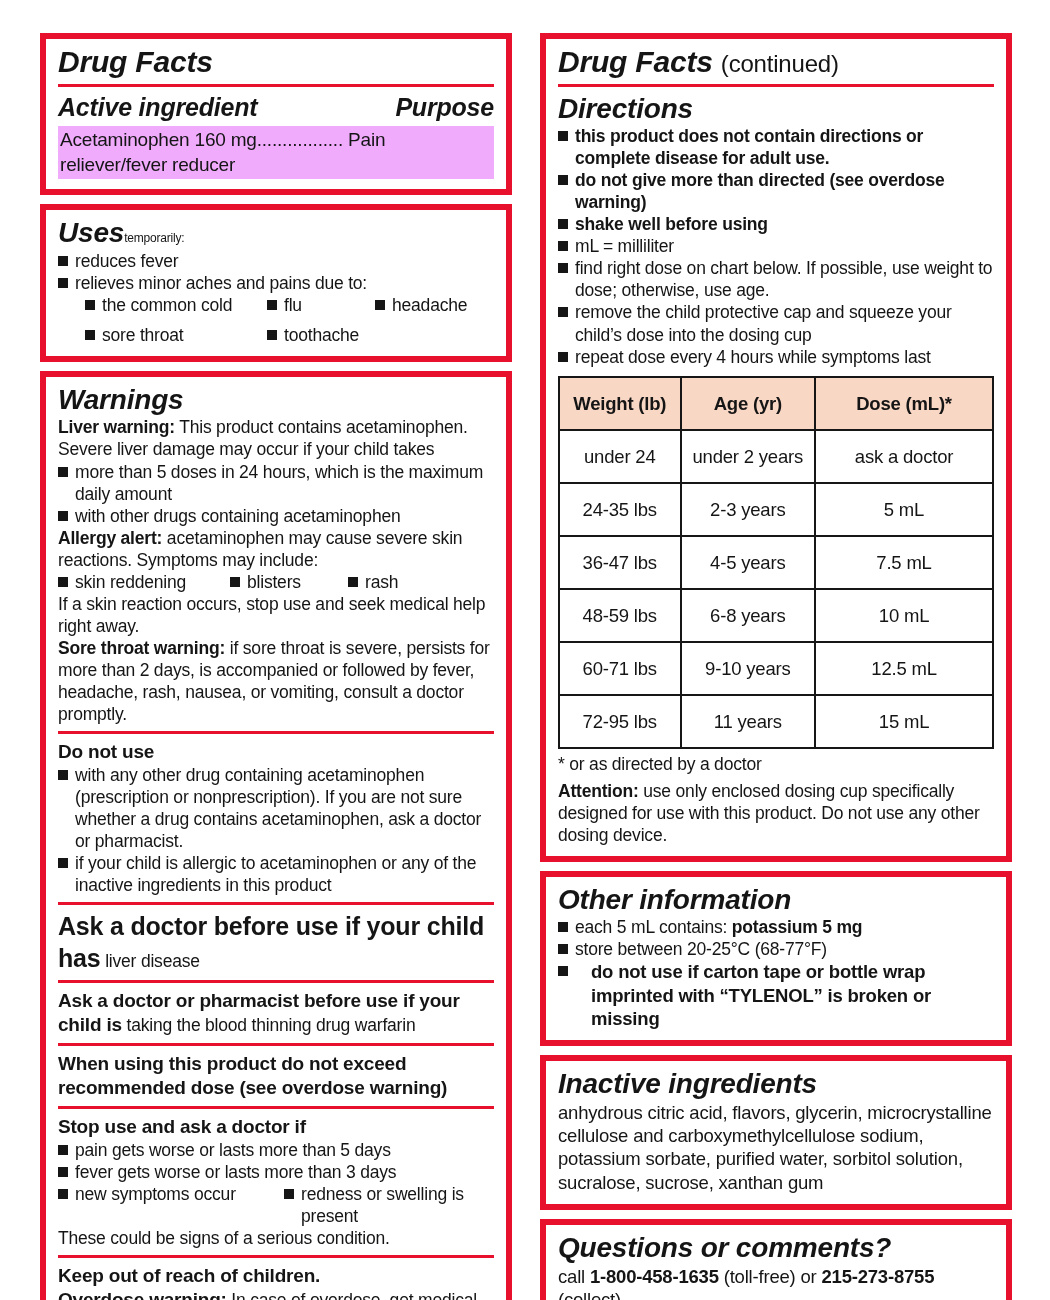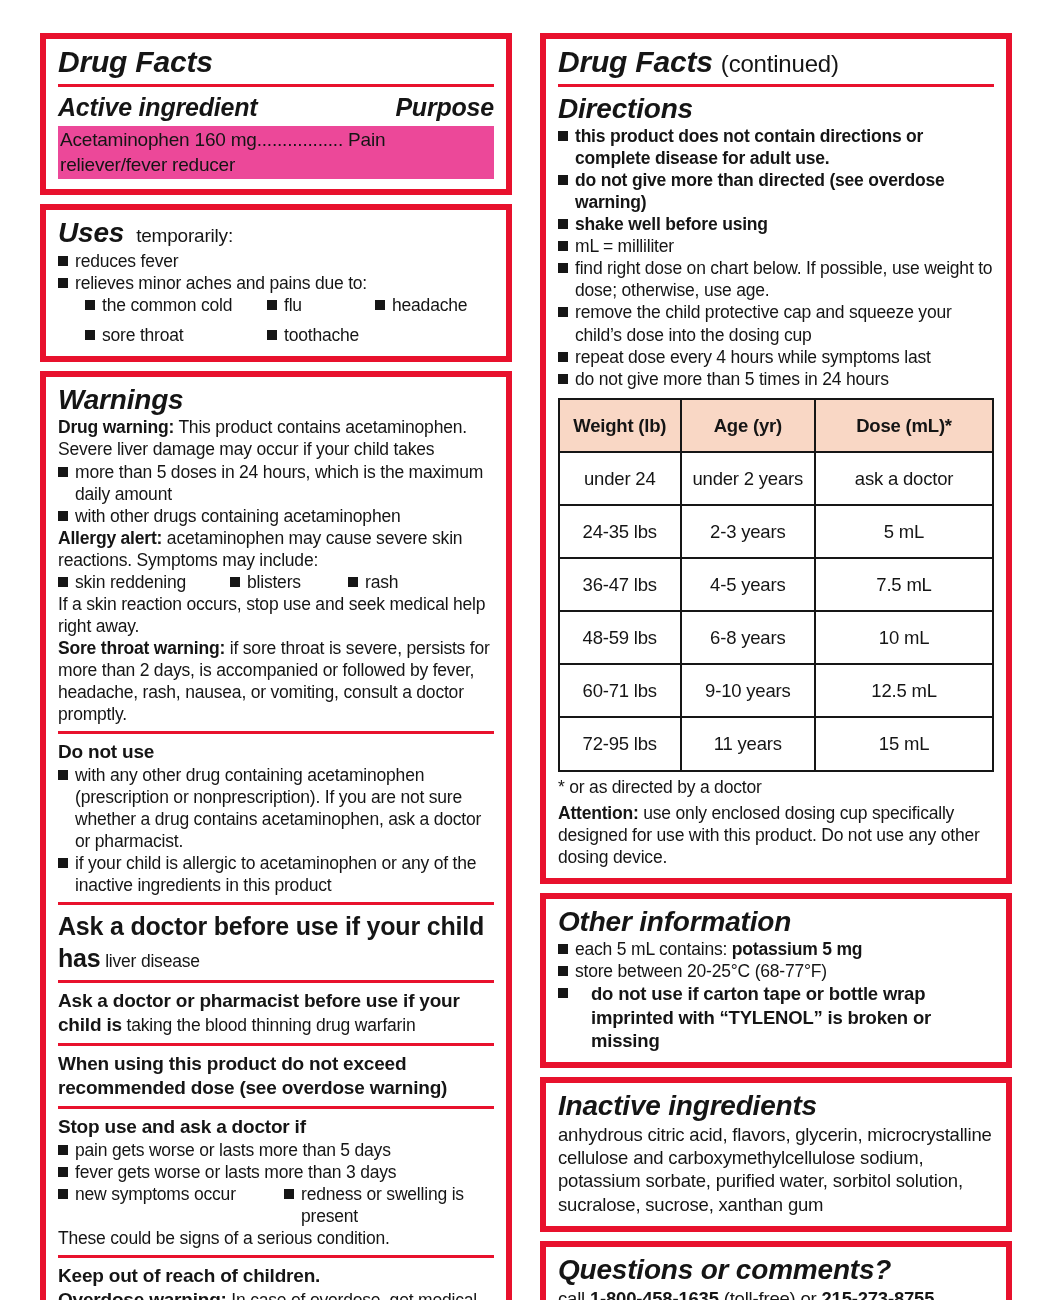--- a/index.html
+++ b/index.html
@@ -15,26 +15,26 @@
     border:6px solid #e8112d;background:#fff;
     padding:6px 12px 10px 12px;margin-bottom:9px;position:relative;
   }
   .rule{border:none;border-top:3px solid #e8112d;margin:4px 0 5px 0;}
   .sep{border:none;border-top:3px solid #e8112d;margin:6px 0 6px 0;}
   .df-title{font-size:30px;font-weight:700;font-style:italic;line-height:1.15;}
   .df-cont{font-size:24px;font-weight:400;font-style:normal;}
   .section-title{font-size:28px;font-weight:700;font-style:italic;line-height:1.2;}
   .h2{font-size:25px;font-weight:700;font-style:italic;line-height:1.25;}
   .ai-row{display:flex;justify-content:space-between;align-items:flex-start;gap:32px;}
-  .hl{background:#ec4899;font-size:19px;line-height:1.35;margin-top:3px;padding:1px 2px;}
+  .hl{background:#f0abfc;font-size:19px;line-height:1.35;margin-top:3px;padding:1px 2px;}
   .t{font-size:17.5px;line-height:1.26;}
   .bold{font-weight:700;}
   .b{display:flex;font-size:17.5px;line-height:1.26;}
   .sq{flex:none;width:10px;height:10px;background:#161616;margin:6px 7px 0 0;}
-  .title-row .after-title{font-size:19px;margin-left:12px;font-weight:400;font-style:normal;}
+  .title-row .after-title{font-size:12px;font-weight:400;font-style:normal;}
   .uses-grid{display:grid;grid-template-columns:182px 108px 1fr;margin-left:27px;row-gap:8px;}
   .row3{display:grid;grid-template-columns:172px 118px 1fr;}
   .row2{display:grid;grid-template-columns:226px 1fr;} .mt4{margin-top:4px;}
   table.dose{
     border-collapse:collapse;width:100%;margin:8px 0 4px 0;
   }
   table.dose th,table.dose td{
     border:2.5px solid #161616;text-align:center;font-size:18.5px;
     padding:14px 2px;line-height:1.25;
   }
@@ -86,21 +86,21 @@
         </div>
       <div class="b">
           <span class="sq"></span>
           <span>toothache</span>
         </div>
     </div>
   </section>
 
   <section class="box">
     <div class="section-title">Warnings</div>
-    <div class="t"><span class="bold">Drug warning:</span> <span>This product contains acetaminophen. Severe liver damage may occur if your child takes</span></div>
+    <div class="t"><span class="bold">Liver warning:</span> <span>This product contains acetaminophen. Severe liver damage may occur if your child takes</span></div>
     <div class="b">
         <span class="sq"></span>
         <span>more than 5 doses in 24 hours, which is the maximum daily amount</span>
       </div>
     <div class="b">
         <span class="sq"></span>
         <span>with other drugs containing acetaminophen</span>
       </div>
     <div class="t"><span class="bold">Allergy alert:</span> <span>acetaminophen may cause severe skin reactions. Symptoms may include:</span></div>
     <div class="row3">
@@ -198,24 +198,20 @@
         <span class="sq"></span>
         <span>find right dose on chart below. If possible, use weight to dose; otherwise, use age.</span>
       </div>
     <div class="b">
         <span class="sq"></span>
         <span>remove the child protective cap and squeeze your child’s dose into the dosing cup</span>
       </div>
     <div class="b">
         <span class="sq"></span>
         <span>repeat dose every 4 hours while symptoms last</span>
-      </div>
-    <div class="b">
-        <span class="sq"></span>
-        <span>do not give more than 5 times in 24 hours</span>
       </div>
 
     <table class="dose">
       <thead>
         <tr>
           <th style="width:28%;">Weight (lb)</th>
           <th style="width:31%;">Age (yr)</th>
           <th>Dose (mL)*</th>
         </tr>
       </thead>

